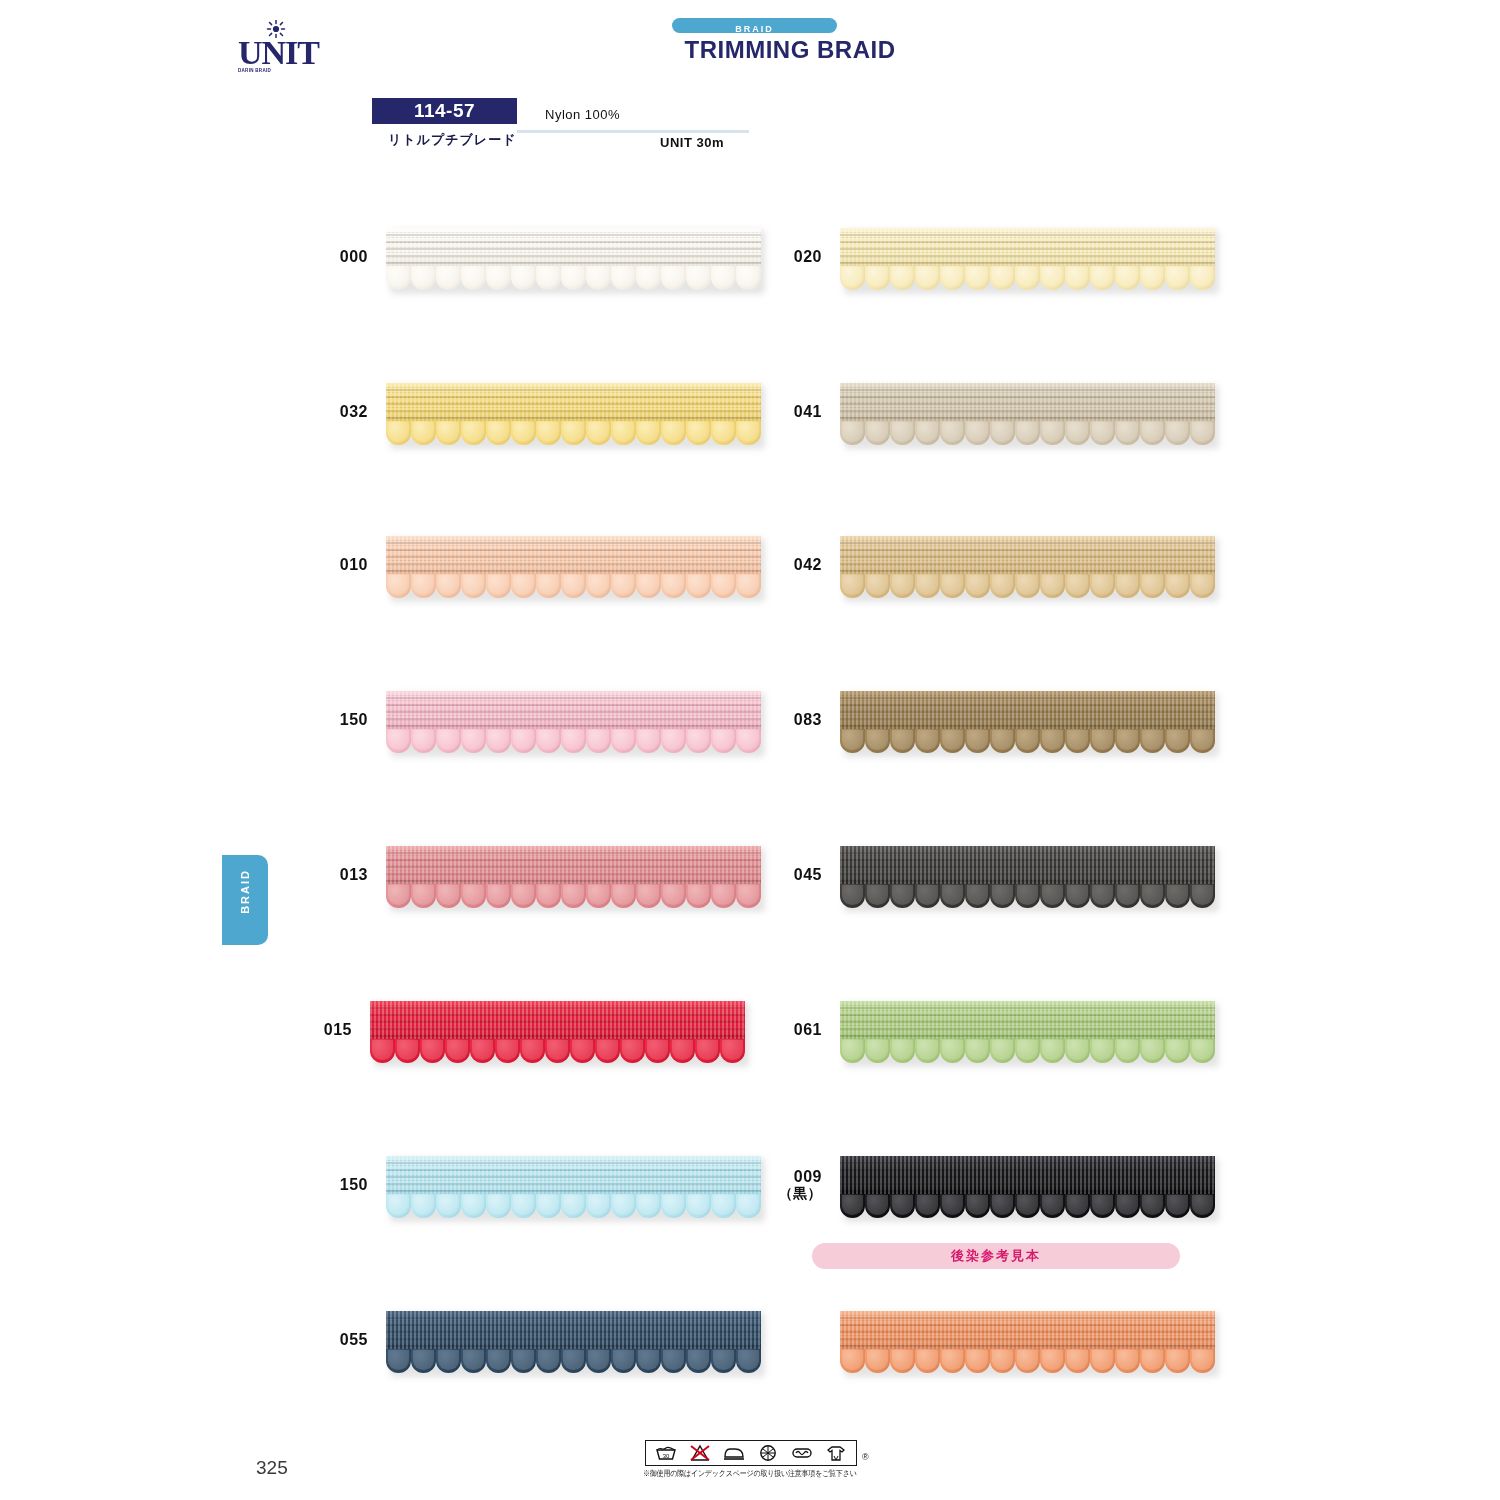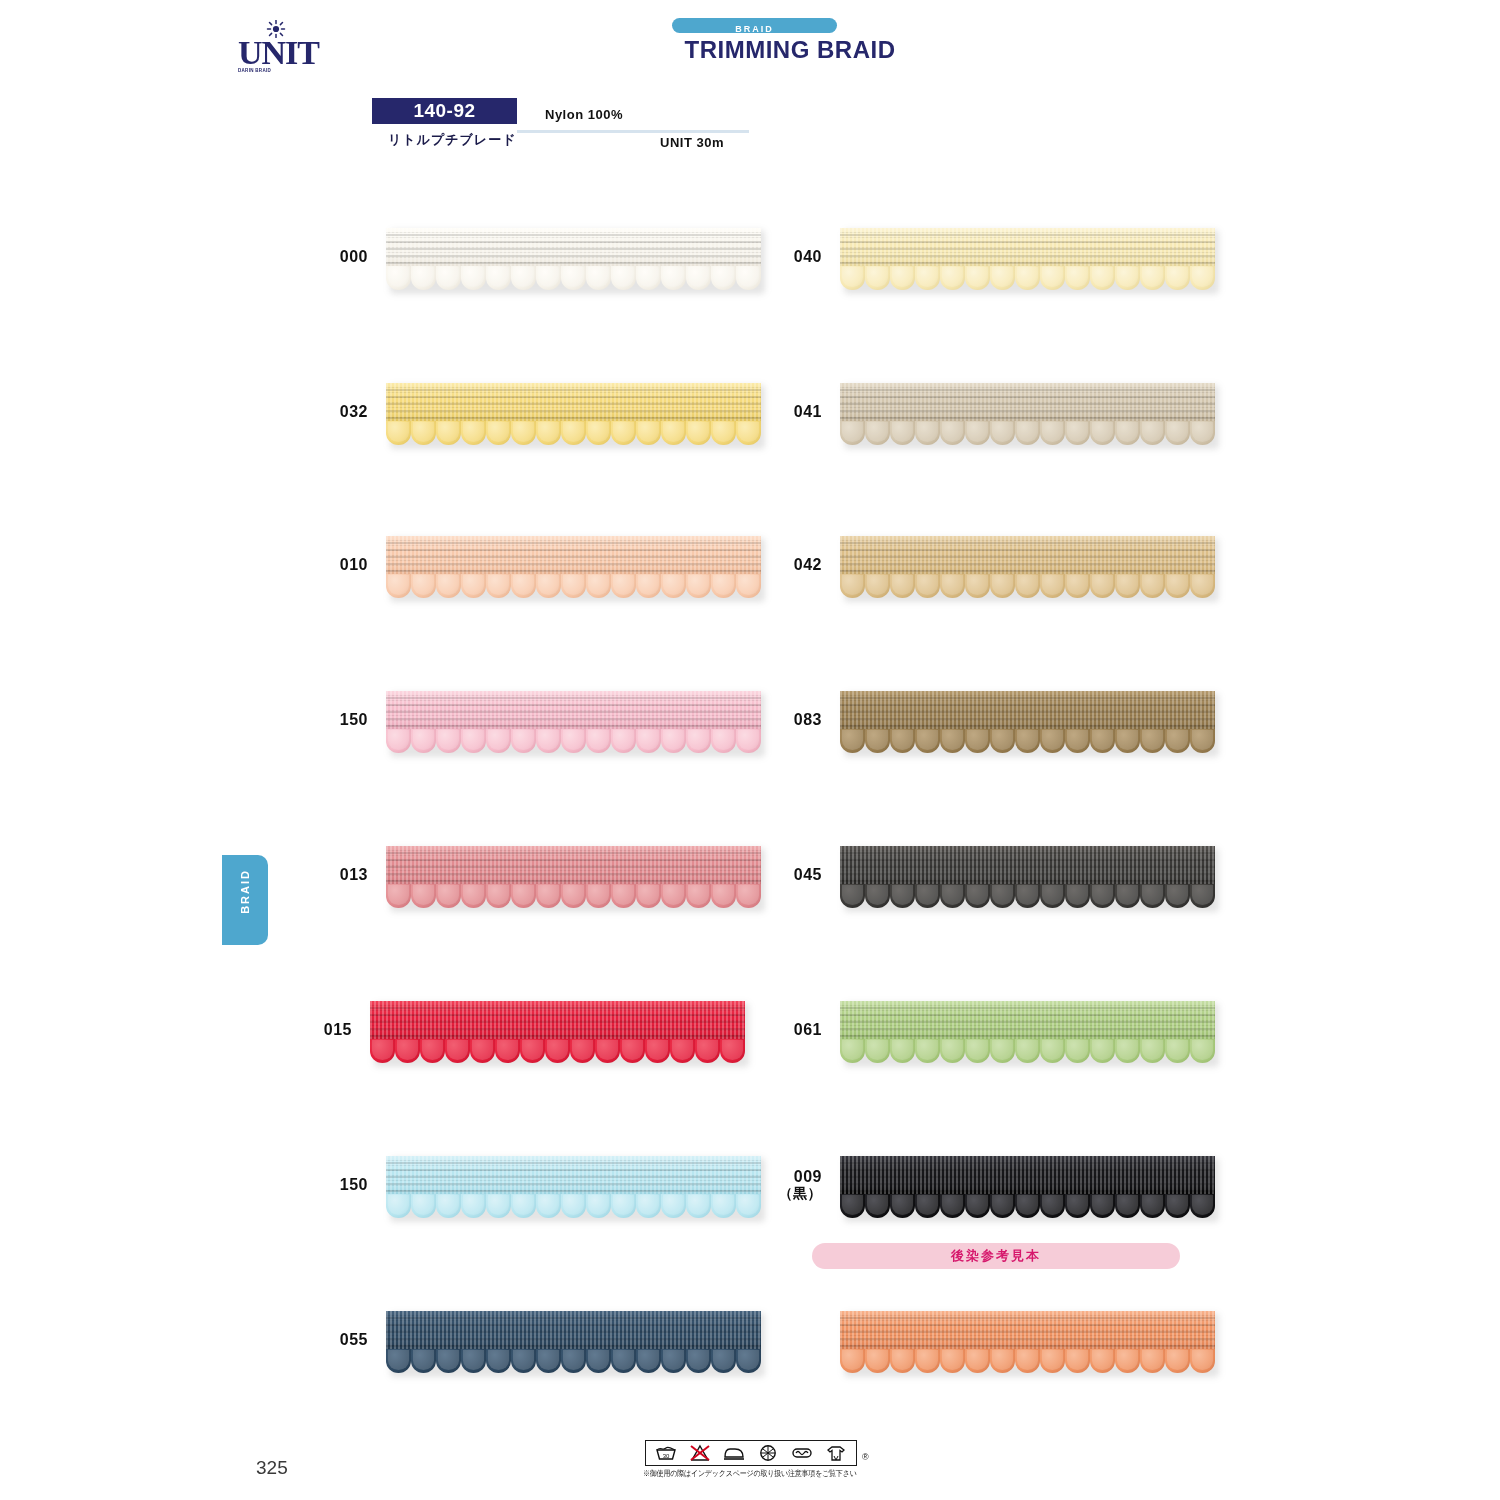--- a/index.html
+++ b/index.html
@@ -12,21 +12,21 @@
   #logo .sunwrap{position:absolute;left:28px;top:-2px;width:20px;height:18px;}
 
   #braid-pill{position:absolute;left:672px;top:18px;width:165px;height:15px;background:#4ea7ce;border-radius:8px;text-align:center;}
   #braid-pill span{font-size:9px;font-weight:bold;color:#ffffff;letter-spacing:2px;line-height:15px;}
   #page-title{position:absolute;left:660px;top:36px;width:260px;text-align:center;font-size:24px;font-weight:bold;color:#26276b;letter-spacing:.5px;}
 
   
   #code-box{position:absolute;left:372px;top:98px;width:145px;height:26px;background:#26276b;text-align:center;}
   #code-box span{color:#fff;font-size:19px;font-weight:bold;line-height:26px;letter-spacing:.5px;}
   #jp-name{position:absolute;left:388px;top:131px;font-size:13px;font-weight:bold;color:#1b1b4a;letter-spacing:1px;}
-  #material{position:absolute;left:545px;top:107px;font-size:13px;font-weight:bold;color:#111;letter-spacing:.5px;}
+  #material{position:absolute;left:545px;top:107px;font-size:13px;font-weight:normal;color:#111;letter-spacing:.5px;}
   #rule{position:absolute;left:517px;top:130px;width:232px;height:3px;background:#d6e3ee;}
   #unit{position:absolute;left:660px;top:135px;font-size:13px;font-weight:bold;color:#111;letter-spacing:.5px;}
 
   
   #side-tab{position:absolute;left:222px;top:855px;width:46px;height:90px;background:#4ea7ce;border-radius:0 10px 10px 0;}
   #side-tab span{display:block;font-size:11px;font-weight:bold;color:#fff;letter-spacing:2px;
     writing-mode:vertical-rl;transform:rotate(180deg);margin:14px auto 0;text-align:center;}
 
   
   .swatch-row{position:absolute;height:84px;}
@@ -80,21 +80,21 @@
   <div class="brand">UNIT</div>
   <div class="sub">DARIN BRAID</div>
 </div>
 
 <div id="braid-pill">
   <span>BRAID</span>
 </div>
 <div id="page-title">TRIMMING  BRAID</div>
 
 <div id="code-box">
-  <span>140-92</span>
+  <span>114-57</span>
 </div>
 <div id="jp-name">リトルプチブレード</div>
 <div id="material">Nylon  100%</div>
 <div id="rule"></div>
 <div id="unit">UNIT  30m</div>
 
 <div id="side-tab">
   <span>BRAID</span>
 </div>
 
@@ -341,21 +341,21 @@
           <div class="pom" style="width: 25px; height: 24px; background: radial-gradient(at 35% 25%, rgb(68, 97, 124) 0%, rgb(47, 74, 99) 55%, rgb(32, 54, 74) 100%);"></div>
           <div class="pom" style="width: 25px; height: 24px; background: radial-gradient(at 35% 25%, rgb(68, 97, 124) 0%, rgb(47, 74, 99) 55%, rgb(32, 54, 74) 100%);"></div>
           <div class="pom" style="width: 25px; height: 24px; background: radial-gradient(at 35% 25%, rgb(68, 97, 124) 0%, rgb(47, 74, 99) 55%, rgb(32, 54, 74) 100%);"></div>
           <div class="pom" style="width: 25px; height: 24px; background: radial-gradient(at 35% 25%, rgb(68, 97, 124) 0%, rgb(47, 74, 99) 55%, rgb(32, 54, 74) 100%);"></div>
           <div class="pom" style="width: 25px; height: 24px; background: radial-gradient(at 35% 25%, rgb(68, 97, 124) 0%, rgb(47, 74, 99) 55%, rgb(32, 54, 74) 100%);"></div>
           <div class="pom" style="width: 25px; height: 24px; background: radial-gradient(at 35% 25%, rgb(68, 97, 124) 0%, rgb(47, 74, 99) 55%, rgb(32, 54, 74) 100%);"></div>
         </div>
       </div>
     </div>
     <div class="swatch-row" style="left: 772px; top: 220px; width: 445px;">
-      <div class="swatch-label">040</div>
+      <div class="swatch-label">020</div>
       <div class="braid" style="width: 375px;">
         <div class="shadow"></div>
         <div class="band" style="background: linear-gradient(rgb(252, 243, 210) 0%, rgb(247, 233, 180) 40%, rgb(247, 233, 180) 70%, rgb(226, 208, 146) 100%);">
           <div class="weave" style="background-image: repeating-linear-gradient(90deg, rgba(255, 255, 255, 0.55) 0px, rgba(255, 255, 255, 0.55) 1.5px, rgba(0, 0, 0, 0) 1.5px, rgba(0, 0, 0, 0) 4px), repeating-linear-gradient(0deg, rgba(0, 0, 0, 0.18) 0px, rgba(0, 0, 0, 0.18) 1px, rgba(0, 0, 0, 0) 1px, rgba(0, 0, 0, 0) 5px);"></div>
           <div class="rib" style="top: 6px;"></div>
           <div class="rib" style="top: 13px;"></div>
           <div class="rib" style="top: 20px;"></div>
           <div class="rib" style="top: 27px;"></div>
           <div class="rib" style="top: 34px;"></div>
         </div>

